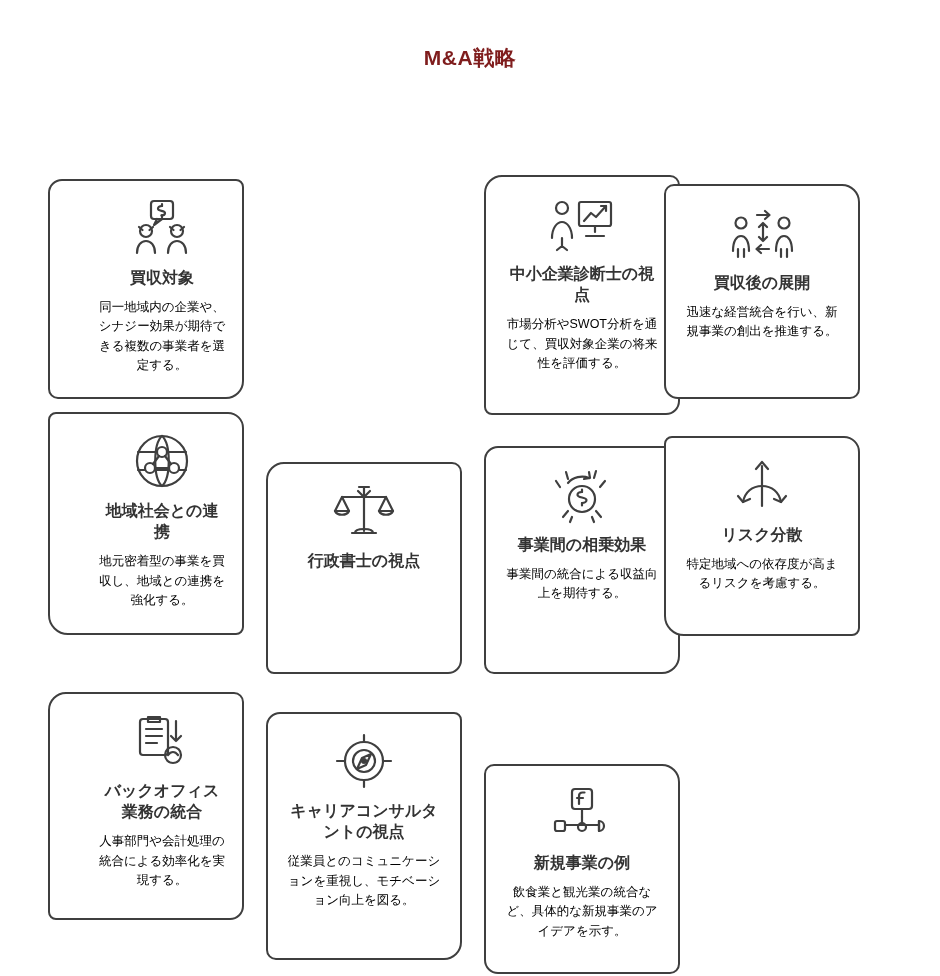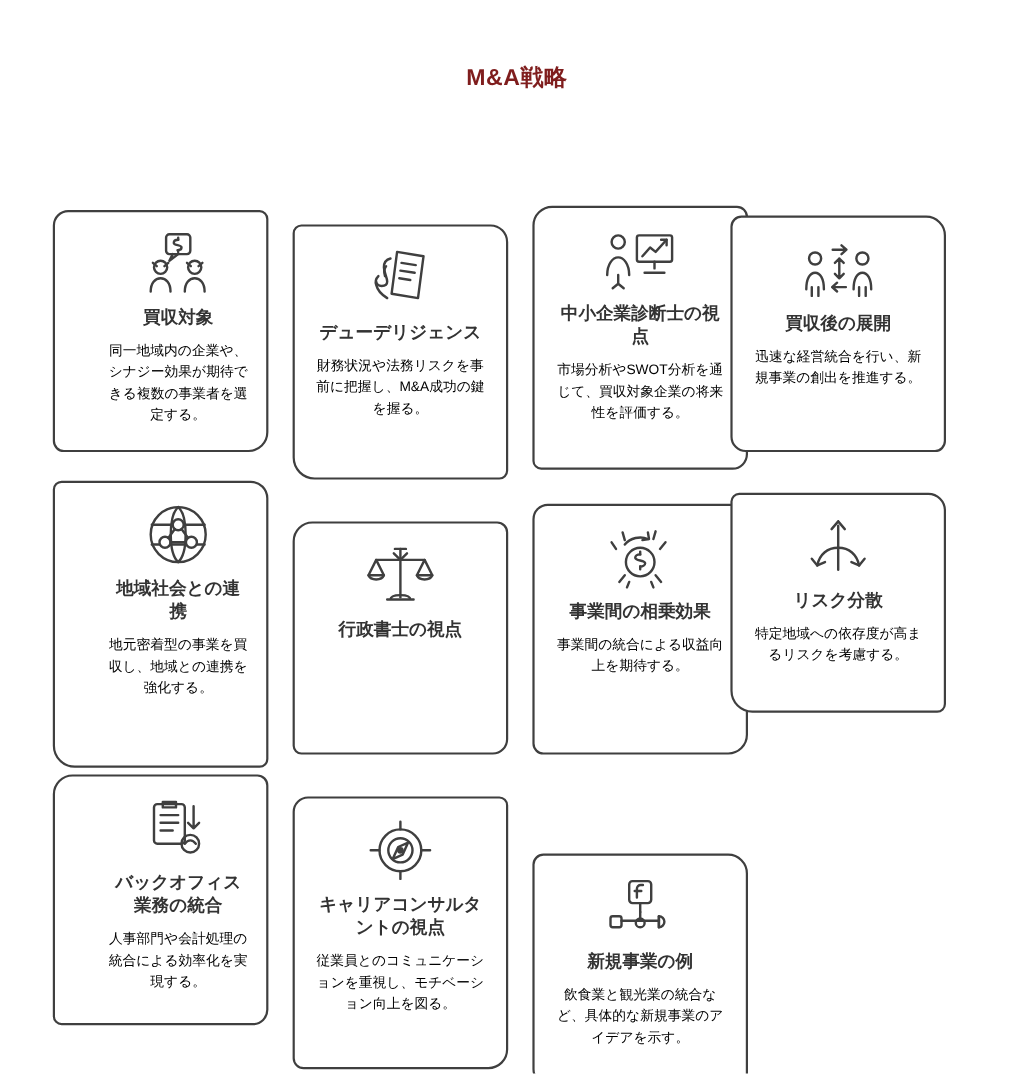--- a/index.html
+++ b/index.html
@@ -16,21 +16,21 @@
     overflow: hidden;
   }
 
   #page-title {
     text-align: center;
     font-size: 21px;
     font-weight: bold;
     letter-spacing: 0.5px;
     color: #7f1d1d;
     margin: 0;
-    padding-top: 56px;
+    padding-top: 44px;
     height: 30px;
     box-sizing: border-box;
   }
 
   #board {
     position: relative;
     width: 940px;
     height: 860px;
   }
 
@@ -81,21 +81,21 @@
   .col1 { left: 48px;  width: 196px; padding-left: 48px; }
   .col2 { left: 266px; width: 196px; }
   .col3 { left: 484px; width: 196px; }
   .col4 { left: 664px; width: 196px; }
 
   .c1 { top: 135px; height: 220px; }
   .c2 { top: 148px; height: 232px; }
   .c3 { top: 131px; height: 240px; }
   .c4 { top: 140px; height: 215px; }
 
-  .c5 { top: 381px; height: 261px; }
+  .c5 { top: 368px; height: 223px; }
   .c6 { top: 418px; height: 212px; }
   .c7 { top: 402px; height: 228px; }
   .c8 { top: 392px; height: 200px; }
 
   .c9  { top: 648px; height: 228px; }
   .c10 { top: 668px; height: 248px; }
   .c11 { top: 720px; height: 210px; }
 </style>
 </head>
 <body>
@@ -116,33 +116,20 @@
         <path d="M15.5 33 l-3.5 -3 M22.5 33 l3.5 -3"></path>
         <circle cx="50" cy="34" r="6"></circle>
         <path d="M41 56 c0 -7.5 4 -12 9 -12 c5 0 9 4.5 9 12"></path>
         <path d="M46.5 33 l-3.5 -3 M53.5 33 l3.5 -3"></path>
       </svg>
     </div>
     <div class="card-title">買収対象</div>
     <div class="card-body">同一地域内の企業や、シナジー効果が期待できる複数の事業者を選定する。</div>
   </div>
 
-  <div class="card col2 c2 r2">
-    <div class="icon">
-      <svg width="66" height="60" viewBox="0 0 66 60" fill="none" stroke="#3f3f3f" stroke-width="2.2" stroke-linecap="round" stroke-linejoin="round">
-        <path d="M30 6 L54 10 L49 48 L25 44 Z"></path>
-        <path d="M34 16 L47 18 M33 23 L46 25 M32 30 L42 31.6"></path>
-        <path d="M24 12 c-4 1 -6 4 -6 8 c0 5 3 9 3 13 c0 3 -2 4 -5 4 c-3 0 -5 -2 -5 -4"></path>
-        <path d="M13 28 c-2 2 -3 5 -2 8 c1 4 5 9 10 12"></path>
-        <path d="M20 19 c-2 3 -2 6 -1 9"></path>
-      </svg>
-    </div>
-    <div class="card-title">デューデリジェンス</div>
-    <div class="card-body">財務状況や法務リスクを事前に把握し、M&amp;A成功の鍵を握る。</div>
-  </div>
 
   <div class="card col3 c3 r3">
     <div class="icon">
       <svg width="72" height="60" viewBox="0 0 72 60" fill="none" stroke="#3f3f3f" stroke-width="2.2" stroke-linecap="round" stroke-linejoin="round">
         <circle cx="16" cy="14" r="6"></circle>
         <path d="M6 44 c0 -10 5 -16 10 -16 c5 0 10 6 10 16"></path>
         <path d="M16 44 v8 M16 52 l-5 4 M16 52 l5 4"></path>
         <rect x="33" y="8" width="32" height="24" rx="2"></rect>
         <path d="M38 27 L45 19 L50 23 L60 12"></path>
         <path d="M55 12 h5 v5"></path>

